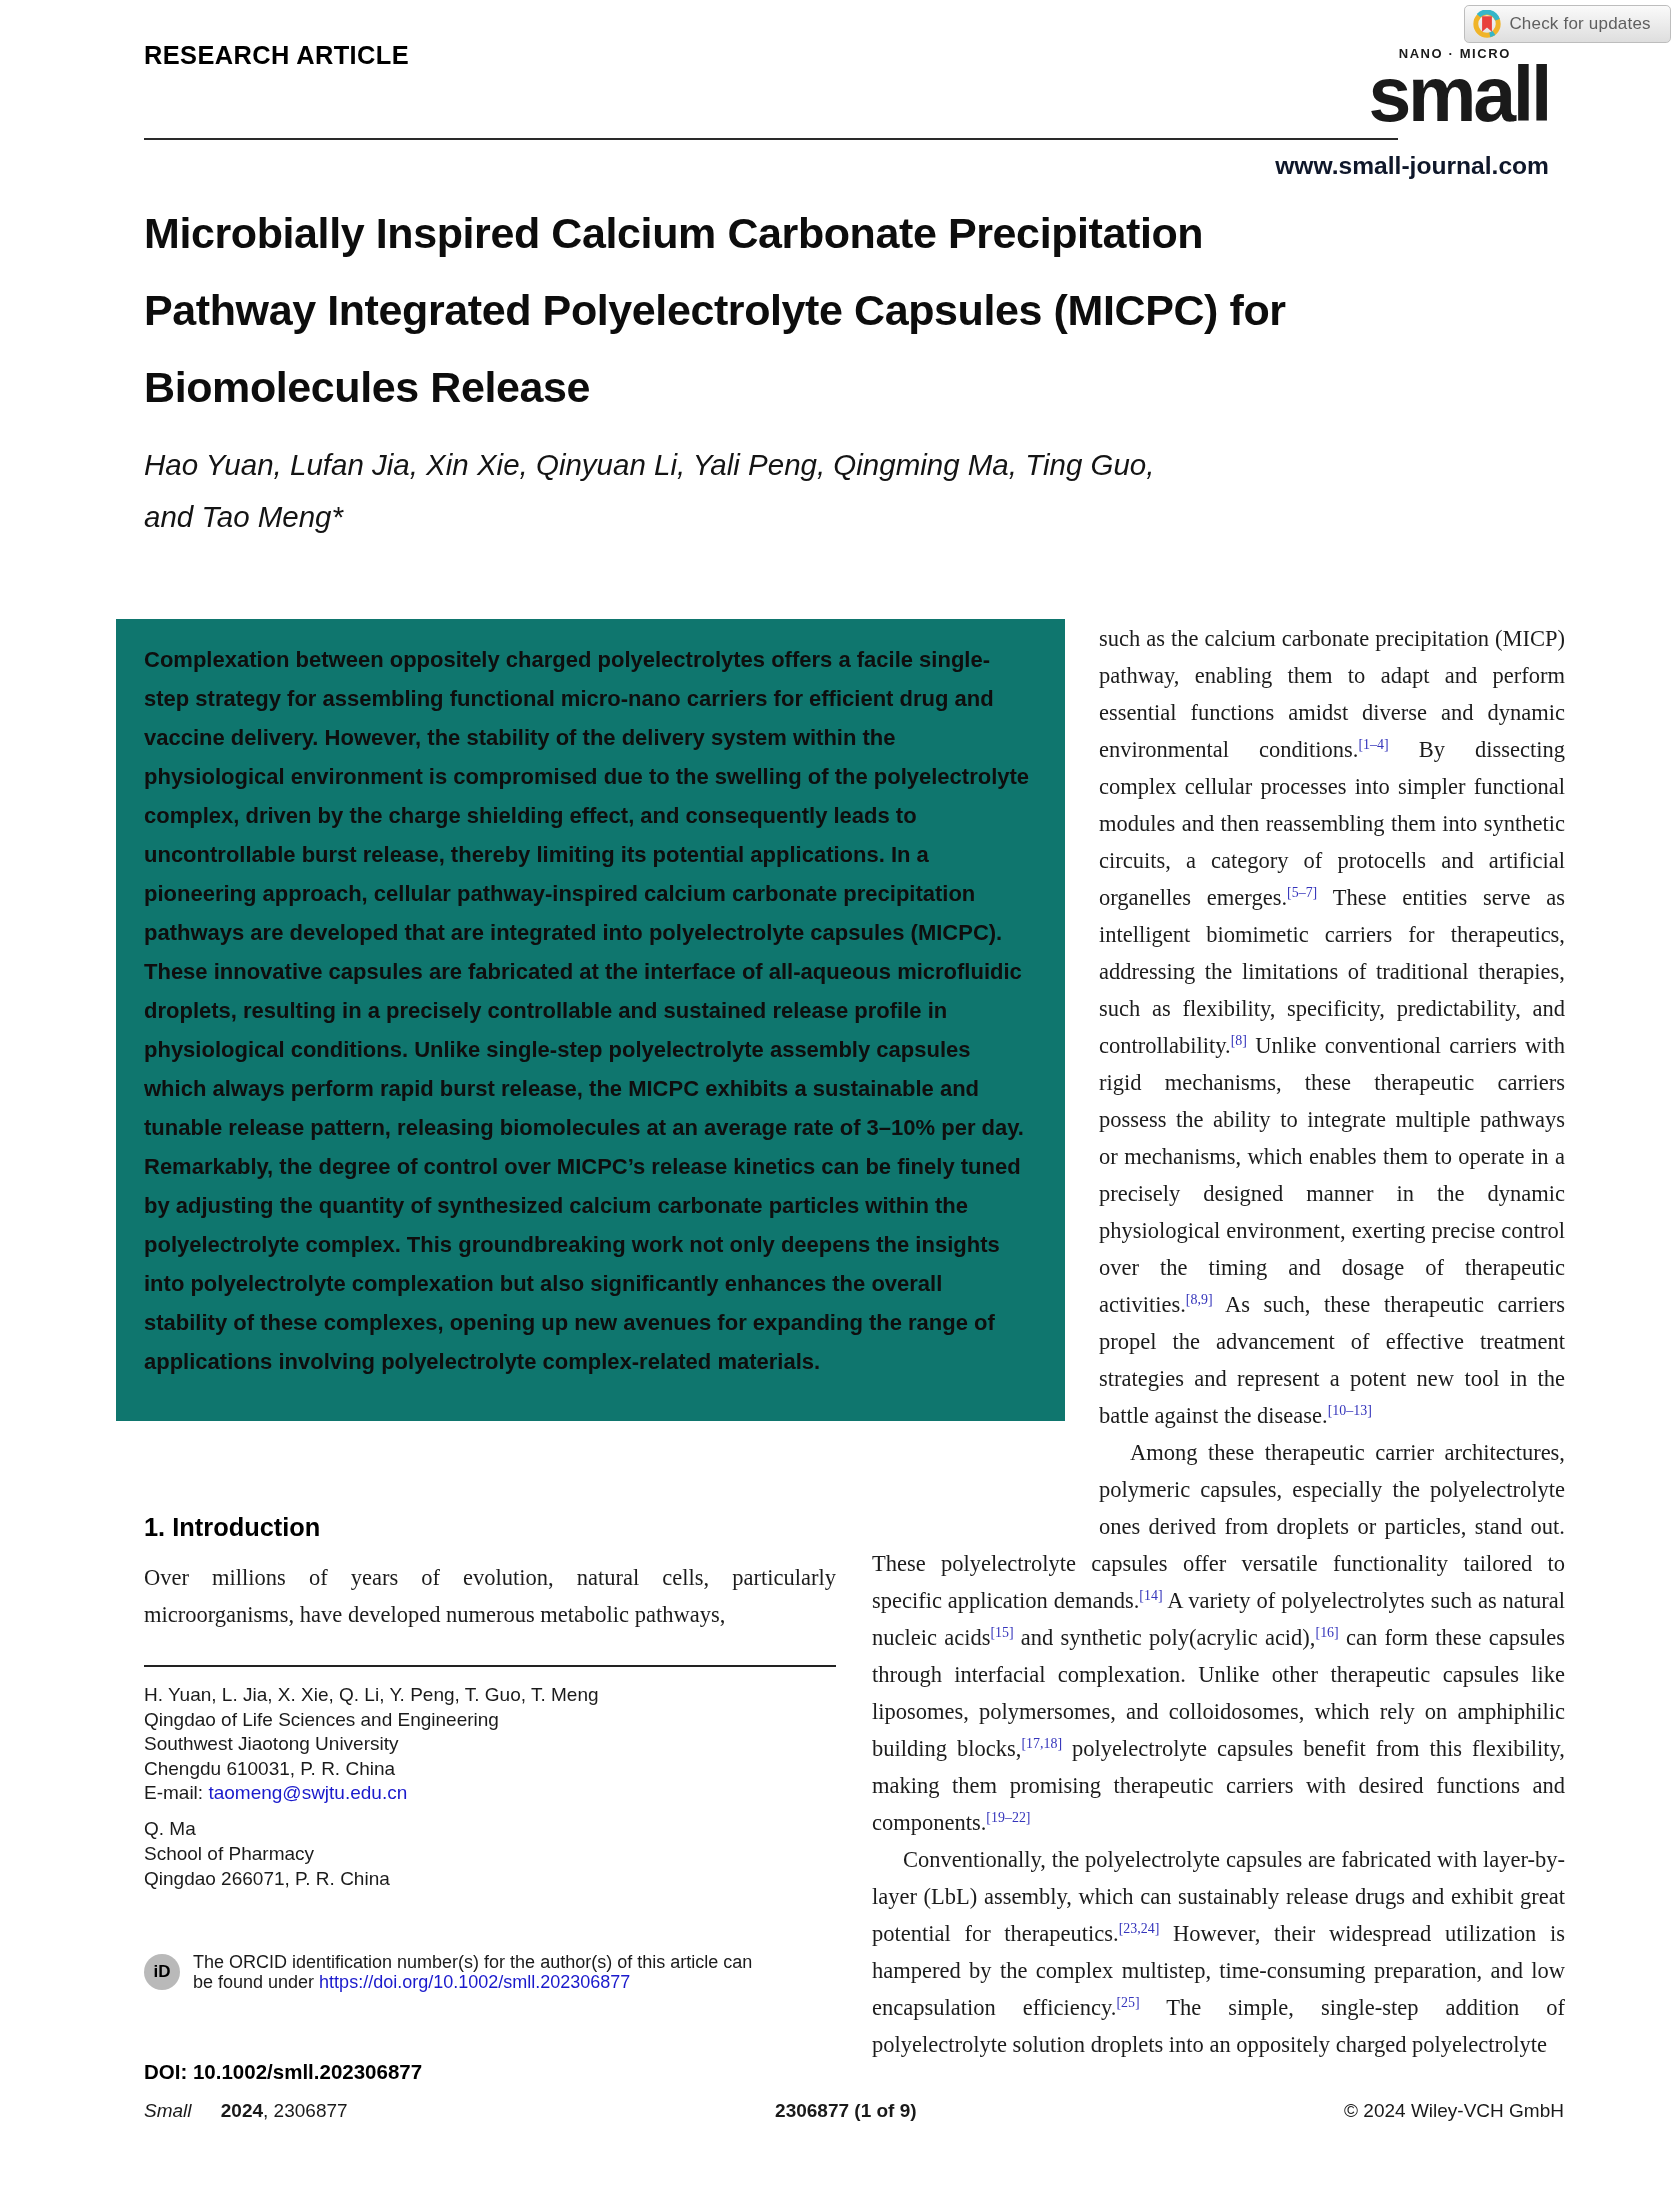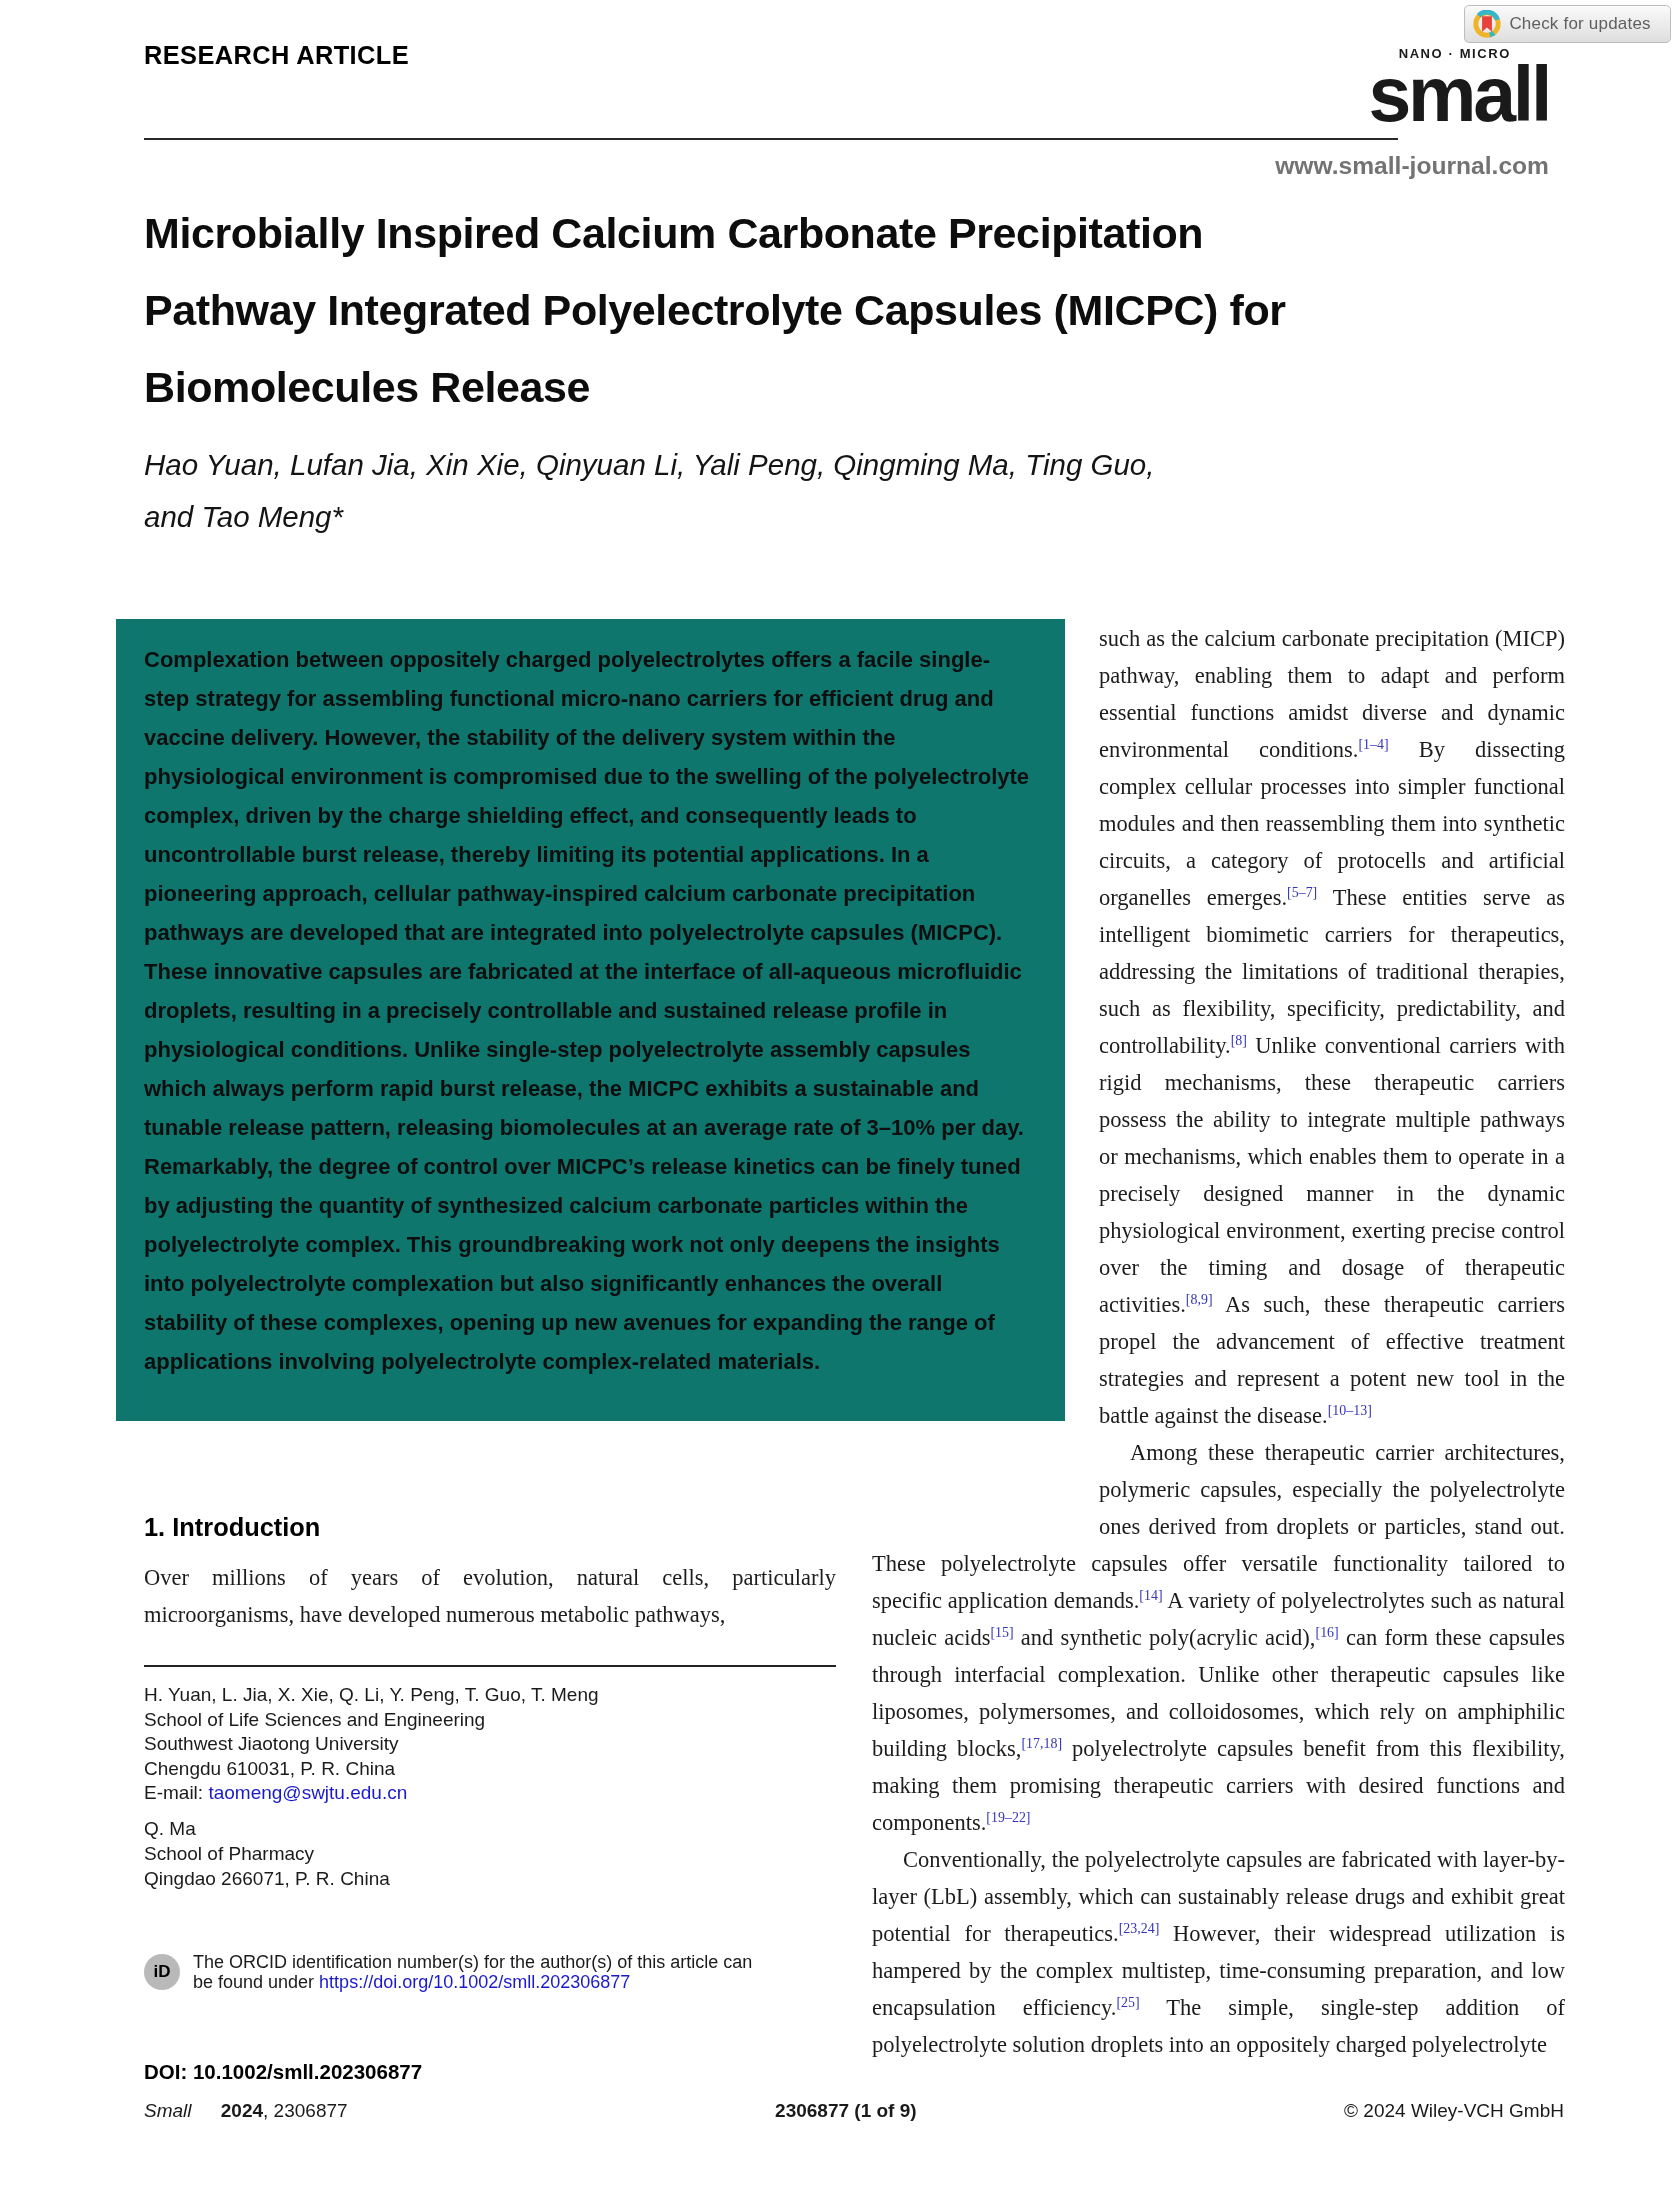--- a/index.html
+++ b/index.html
@@ -19,21 +19,21 @@
     cursor:pointer;
   }
   .badge-label{font-size:17px;color:#5f5f5f;letter-spacing:0.2px;white-space:nowrap;}
 
   
   .kicker{left:144px;top:41px;font-size:25.4px;font-weight:900;letter-spacing:0.4px;color:#000;}
   .header-rule{left:144px;top:138px;width:1254px;height:1.6px;background:#2a2a2a;}
   .logo-block{left:1262px;top:46px;width:287px;text-align:right;color:#1a1a1a;}
   .logo-tagline{font-size:13px;font-weight:700;letter-spacing:1.6px;padding-right:38px;}
   .logo-name{font-size:77px;font-weight:700;letter-spacing:-3.3px;line-height:.82;margin-top:1.6px;}
-  .site-url{left:1188px;top:152px;width:361px;text-align:right;font-size:24.6px;font-weight:700;color:#737373;}
+  .site-url{left:1188px;top:152px;width:361px;text-align:right;font-size:24.6px;font-weight:700;color:#0f172a;}
 
   
   .title{left:144px;top:195px;width:1328px;font-size:43px;line-height:77px;font-weight:700;letter-spacing:-0.4px;color:#0d0d0d;}
   .authors{left:144px;top:439px;width:1328px;font-size:29.5px;line-height:52px;font-style:italic;color:#141414;}
 
   
   .abstract-box{
     left:116px;top:619px;width:949px;height:802px;box-sizing:border-box;
     background:#0f766e;padding:21px 34px 8px 28px;
   }
@@ -115,21 +115,21 @@
   <p>Conventionally, the polyelectrolyte capsules are fabricated with layer-by-layer (LbL) assembly, which can sustainably release drugs and exhibit great potential for therapeutics.<sup class="cite">[23,24]</sup> However, their widespread utilization is hampered by the complex multistep, time-consuming preparation, and low encapsulation efficiency.<sup class="cite">[25]</sup> The simple, single-step addition of polyelectrolyte solution droplets into an oppositely charged polyelectrolyte</p>
 </div>
 
 <div class="abs intro-heading">1. Introduction</div>
 <div class="abs intro-para serif">Over millions of years of evolution, natural cells, particularly microorganisms, have developed numerous metabolic pathways,</div>
 
 <div class="abs foot-rule"></div>
 <div class="abs affiliations">
   <div class="aff-group">
     <span class="aff-line">H. Yuan, L. Jia, X. Xie, Q. Li, Y. Peng, T. Guo, T. Meng</span>
-    <span class="aff-line">School of Life Sciences and Engineering</span>
+    <span class="aff-line">Qingdao of Life Sciences and Engineering</span>
     <span class="aff-line">Southwest Jiaotong University</span>
     <span class="aff-line">Chengdu 610031, P. R. China</span>
     <span class="aff-line">E-mail: <span class="link">taomeng@swjtu.edu.cn</span></span>
   </div>
   <div class="aff-group">
     <span class="aff-line">Q. Ma</span>
     <span class="aff-line">School of Pharmacy</span>
     <span class="aff-line">Qingdao 266071, P. R. China</span>
   </div>
 </div>

